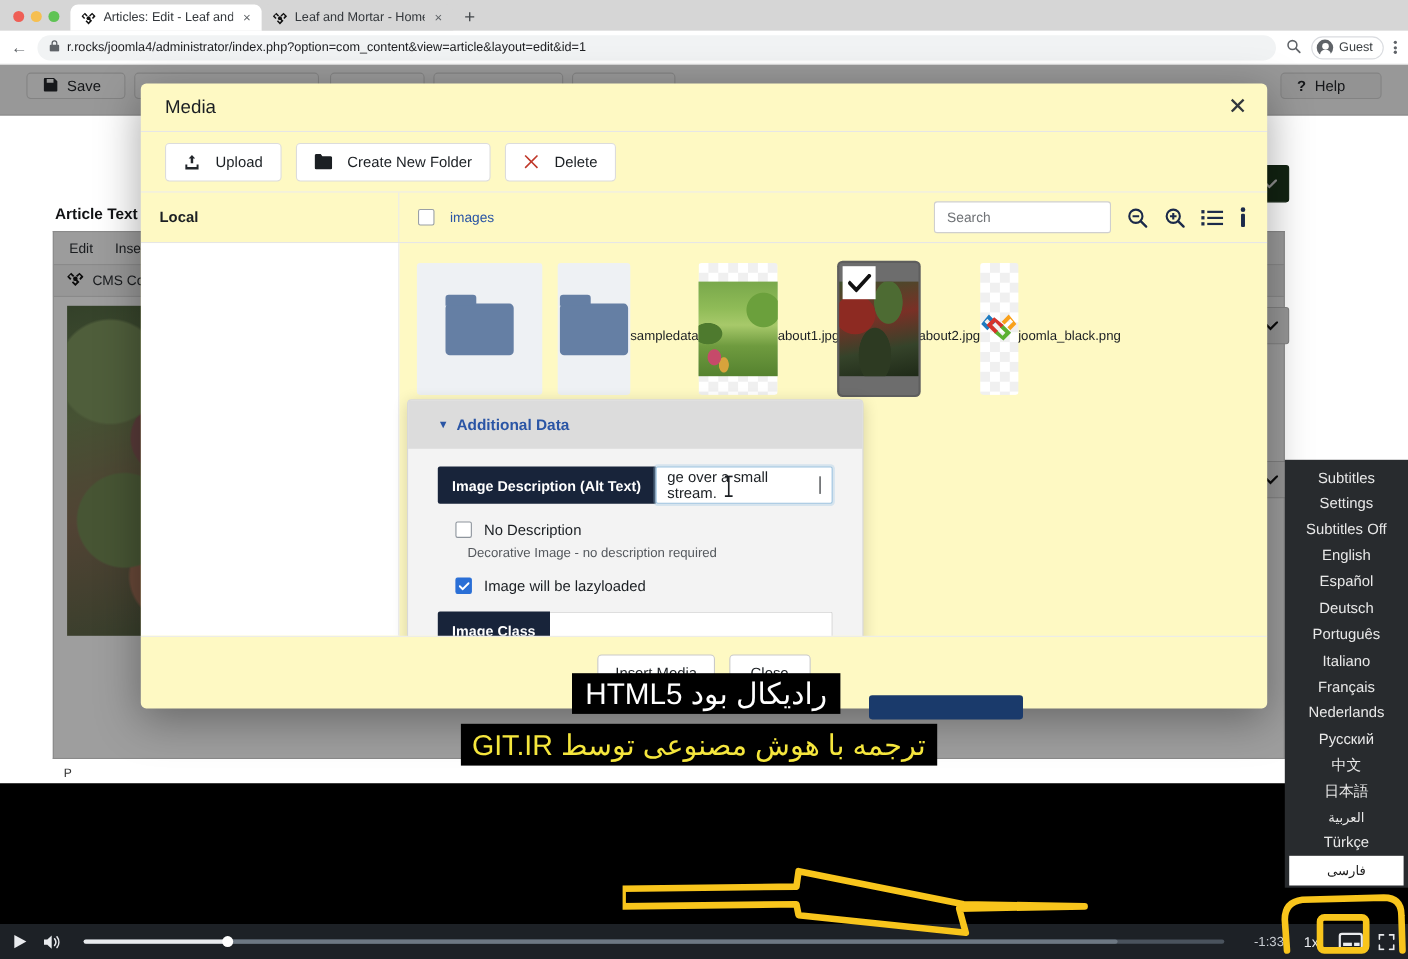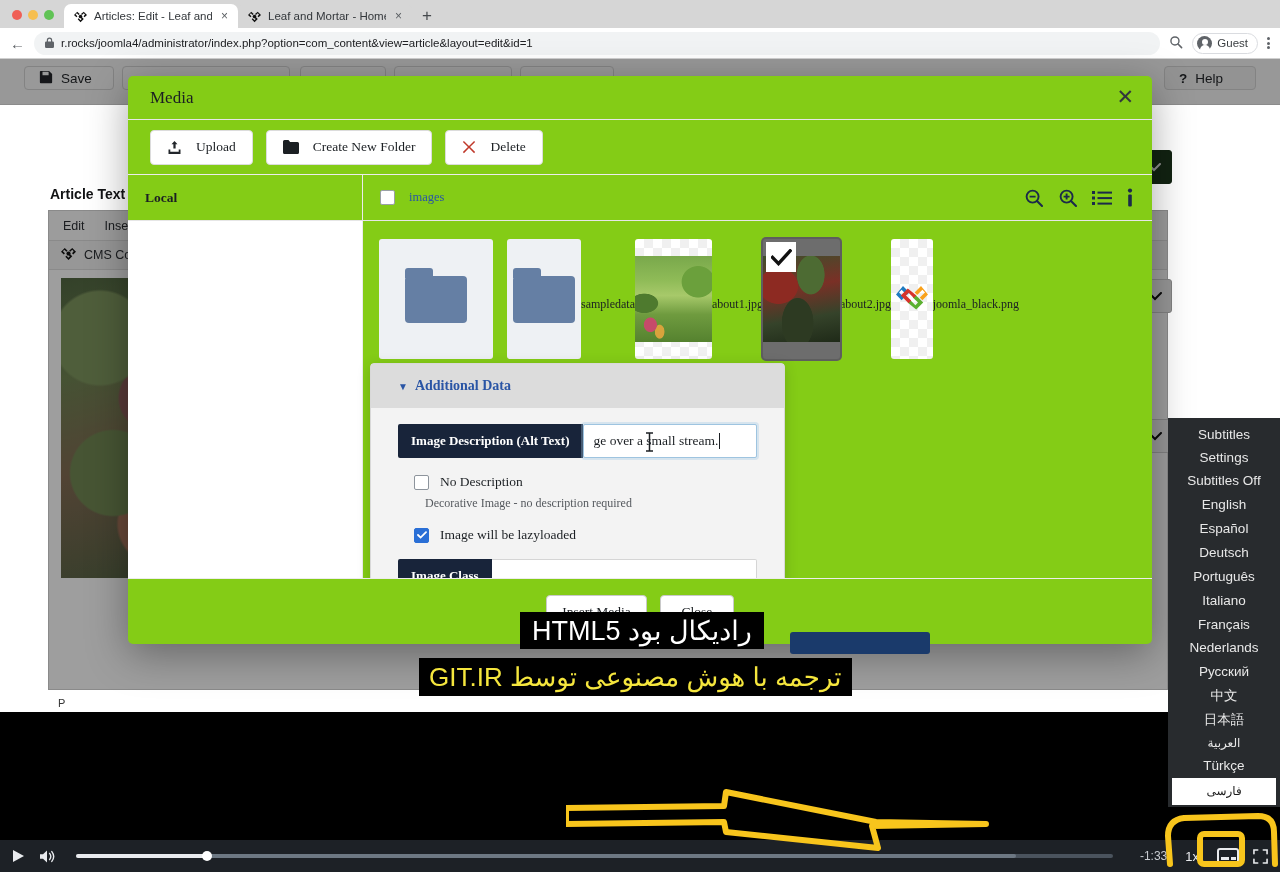--- a/index.html
+++ b/index.html
@@ -133,23 +133,23 @@
   .sel-chev { width: 34px; height: 100%; display: flex; align-items: center;
               justify-content: center; font-size: 13px; color: #111;
               border-left: 1px solid #d0d0d0; }
   .sel-green { background: #173b17; border-color: #173b17; }
   .sel-green .sel-chev { color: #e8e8e8; border-left: none; }
   .sel-x { font-size: 11px; color: #333; padding-right: 10px; }
 
   
   .modal {
     position: absolute; left: 128px; top: 76px; width: 1024px; height: 568px;
-    background: #84cc16; border-radius: 5px;
+    background: #fef9c3; border-radius: 5px;
     box-shadow: 0 10px 40px rgba(0,0,0,.35);
-    display: flex; flex-direction: column; overflow: hidden; font-family: Liberation Serif, serif;
+    display: flex; flex-direction: column; overflow: hidden;
   }
   .modal-head {
     height: 44px; display: flex; align-items: center; justify-content: space-between;
     padding: 0 18px 0 22px; border-bottom: 1px solid #e6e6e6;
   }
   .modal-title { font-size: 17px; color: #1b1f23; }
   .modal-x { font-size: 21px; color: #32373c; line-height: 1; font-weight: 300; }
   .modal-actions {
     height: 55px; display: flex; align-items: center; gap: 13px;
     padding: 0 22px; border-bottom: 1px solid #ececec;
@@ -532,20 +532,23 @@
             <span>Delete</span>
           </div>
         </div>
 
         <div class="modal-sub">
           <div class="sub-local">Local</div>
           <div class="sub-right">
             <span class="crumb-check"></span>
             <span class="crumb">images</span>
             <span class="sub-spacer"></span>
+            <div class="search-box">
+              <span>Search</span>
+            </div>
             <span class="icn">
               <svg width="20" height="20" viewBox="0 0 20 20">
                   <circle cx="8.6" cy="8.6" r="6" fill="none" stroke="#1b2a4a" stroke-width="1.9"></circle>
                   <line x1="13" y1="13" x2="18" y2="18" stroke="#1b2a4a" stroke-width="2.1" stroke-linecap="round"></line>
                   <line x1="5.6" y1="8.6" x2="11.6" y2="8.6" stroke="#1b2a4a" stroke-width="1.9"></line>
                 </svg>
             </span>
             <span class="icn">
               <svg width="20" height="20" viewBox="0 0 20 20">
                   <circle cx="8.6" cy="8.6" r="6" fill="none" stroke="#1b2a4a" stroke-width="1.9"></circle>

